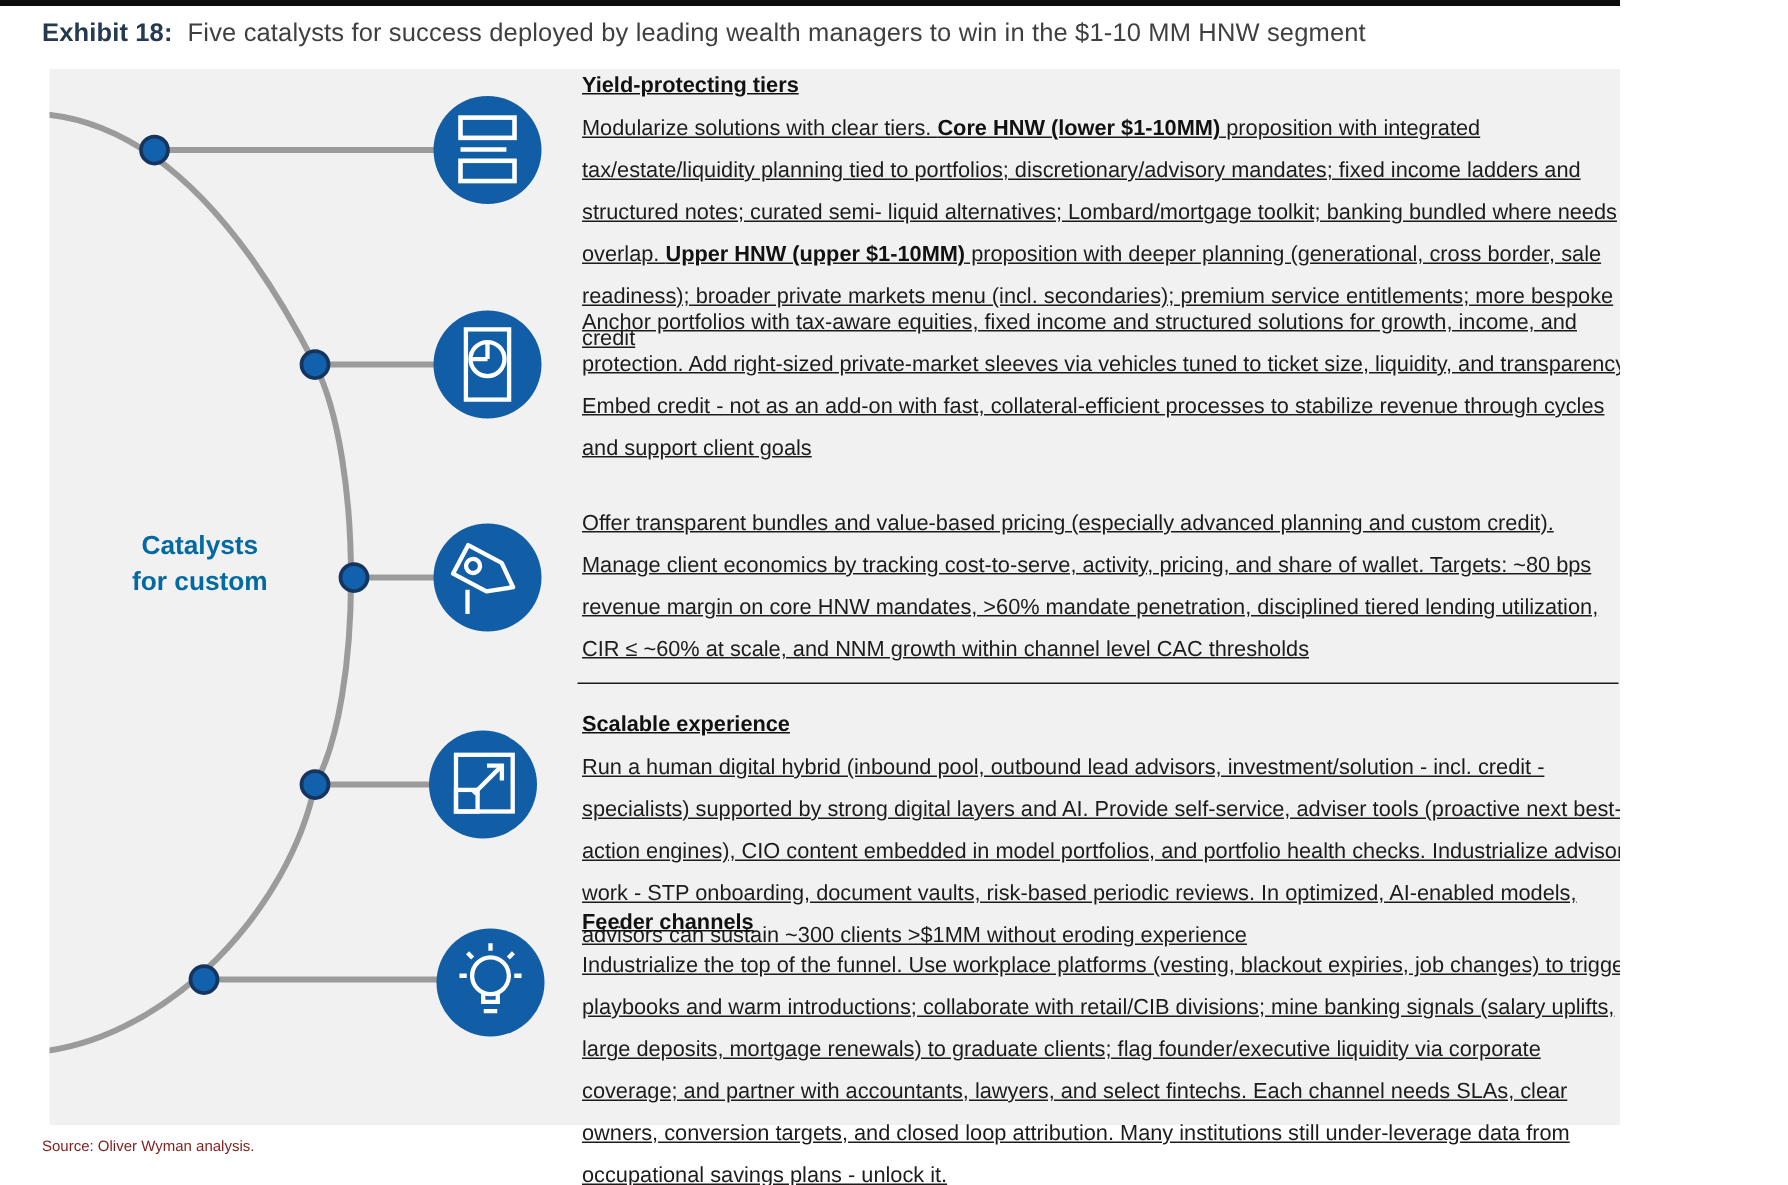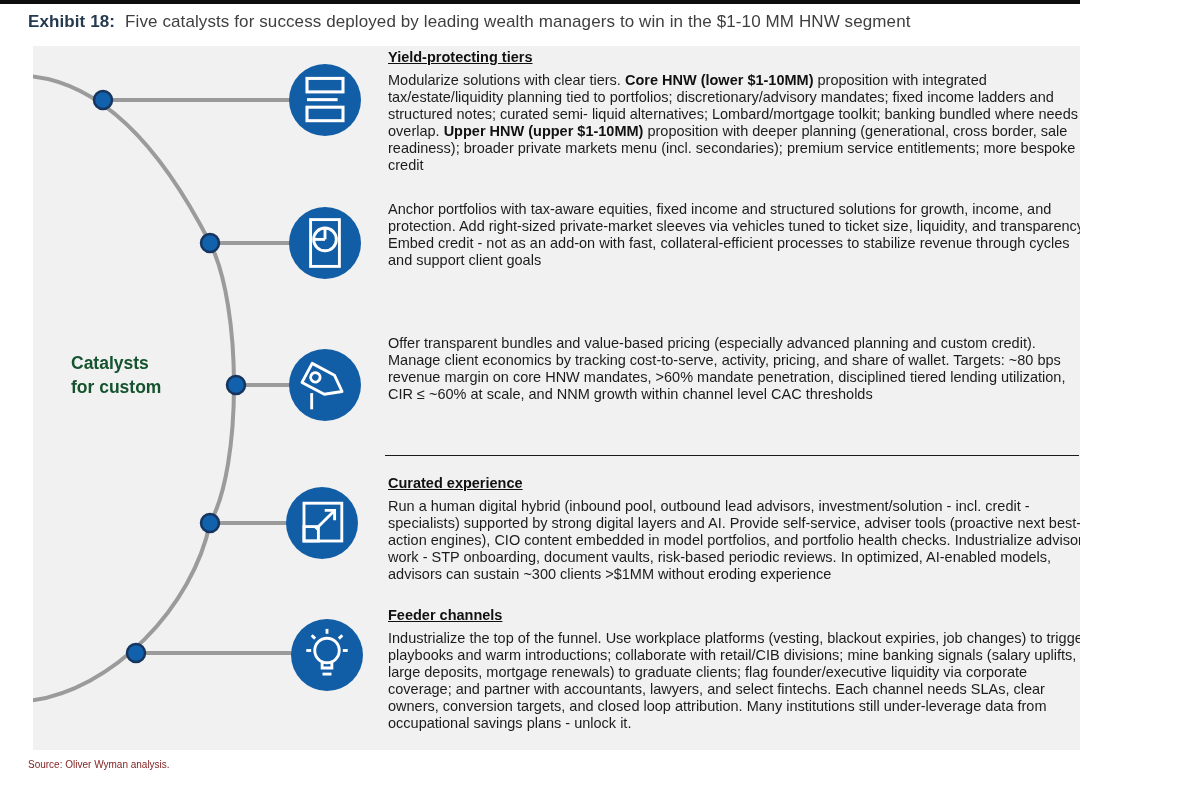--- a/index.html
+++ b/index.html
@@ -10,24 +10,24 @@
   #panel{position:absolute;left:33px;top:46px;width:1153px;height:704px;background:#f1f1f1;}
   svg{display:block;}
   #curve-svg{position:absolute;left:0;top:0;}
   .icon-circle{position:absolute;width:72px;height:72px;border-radius:50%;background:#115da6;display:flex;align-items:center;justify-content:center;}
   .icon-circle svg{width:72px;height:72px;}
   #icon1{left:256px;top:18px;}
   #icon2{left:256px;top:161px;}
   #icon3{left:256px;top:303px;}
   #icon4{left:253px;top:441px;}
   #icon5{left:258px;top:573px;}
-  #center-label{position:absolute;left:38px;top:305px;font-size:17.5px;line-height:24px;font-weight:bold;color:#14532d;}
+  #center-label{position:absolute;left:55px;top:305px;font-size:17.5px;line-height:24px;font-weight:bold;color:#0369a1;text-align:center;}
   .section{position:absolute;left:355px;width:700px;color:#1a1a1a;}
   .section h3{margin:0 0 6px 0;font-size:14.5px;line-height:18px;font-weight:bold;color:#111;text-decoration:underline;}
-  .section p{margin:0;font-size:14.5px;line-height:17px;color:#1c1c1c;}
+  .section p{margin:0;font-size:14.5px;line-height:28px;color:#1c1c1c;text-decoration:underline;}
   .section p b{font-weight:bold;color:#111;}
   #section1{top:2px;}
   #section2{top:155px;}
   #section3{top:289px;}
   #section4{top:428px;}
   #section5{top:560px;}
   #group-divider{position:absolute;left:352px;top:409px;width:694px;height:0;border-top:1.6px solid #1a1a1a;}
   .bracket-svg{position:absolute;}
   #bracket1-svg{left:1070px;top:4px;}
   #bracket2-svg{left:1070px;top:426px;}
@@ -129,21 +129,21 @@
       <p><span>Anchor portfolios with tax-aware equities, fixed income and structured solutions for growth, income, and protection. Add right-sized private-market sleeves via vehicles tuned to ticket size, liquidity, and transparency. Embed credit - not as an add-on with fast, collateral-efficient processes to stabilize revenue through cycles and support client goals</span></p>
     </div>
 
     <div id="section3" class="section">
       <p><span>Offer transparent bundles and value-based pricing (especially advanced planning and custom credit). Manage client economics by tracking cost-to-serve, activity, pricing, and share of wallet. Targets: ~80 bps revenue margin on core HNW mandates, &gt;60% mandate penetration, disciplined tiered lending utilization, CIR ≤ ~60% at scale, and NNM growth within channel level CAC thresholds</span></p>
     </div>
 
     <div id="group-divider"></div>
 
     <div id="section4" class="section">
-      <h3>Curated experience</h3>
+      <h3>Scalable experience</h3>
       <p><span>Run a human digital hybrid (inbound pool, outbound lead advisors, investment/solution - incl. credit - specialists) supported by strong digital layers and AI. Provide self-service, adviser tools (proactive next best-action engines), CIO content embedded in model portfolios, and portfolio health checks. Industrialize advisor work - STP onboarding, document vaults, risk-based periodic reviews. In optimized, AI-enabled models, advisors can sustain ~300 clients &gt;$1MM without eroding experience</span></p>
     </div>
 
     <div id="section5" class="section">
       <h3>Feeder channels</h3>
       <p><span>Industrialize the top of the funnel. Use workplace platforms (vesting, blackout expiries, job changes) to trigger playbooks and warm introductions; collaborate with retail/CIB divisions; mine banking signals (salary uplifts, large deposits, mortgage renewals) to graduate clients; flag founder/executive liquidity via corporate coverage; and partner with accountants, lawyers, and select fintechs. Each channel needs SLAs, clear owners, conversion targets, and closed loop attribution. Many institutions still under-leverage data from occupational savings plans - unlock it.</span></p>
     </div>
 
     <svg id="bracket1-svg" class="bracket-svg" width="24" height="398" viewBox="0 0 24 398">
       <g stroke="#1a1a1a" stroke-width="1.7" fill="none">

